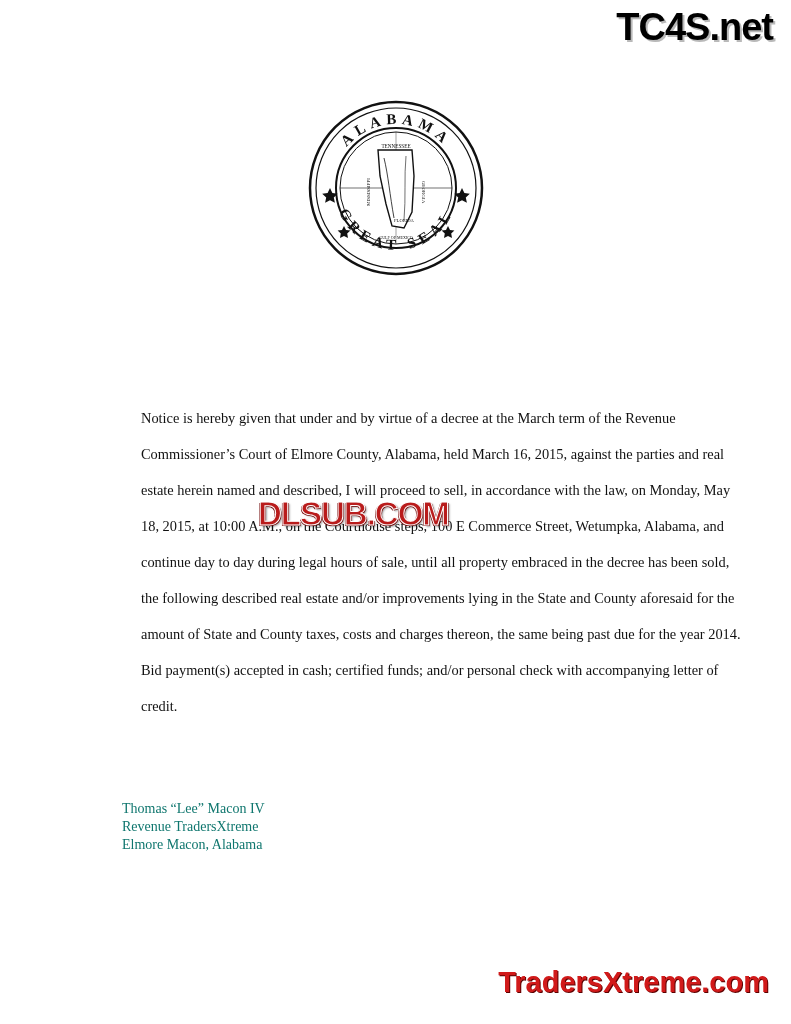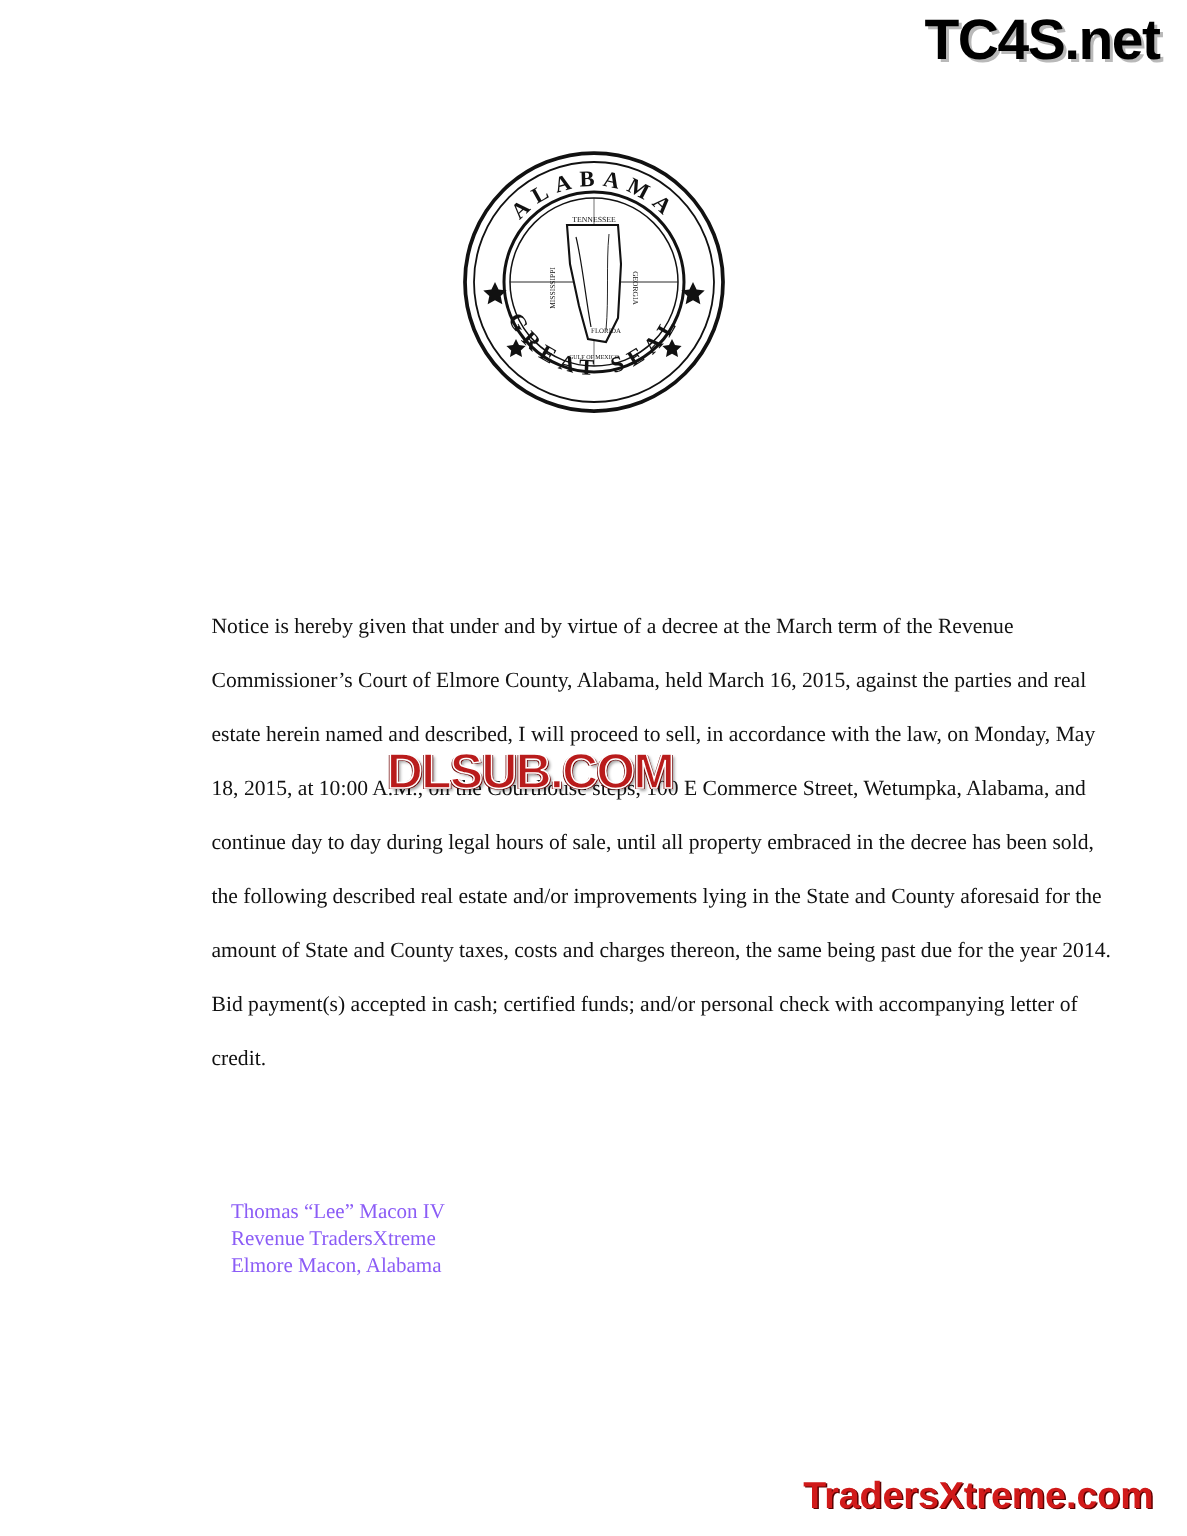--- a/index.html
+++ b/index.html
@@ -61,22 +61,21 @@
     margin: 0;
   }
 
   
   .signature {
     position: absolute;
     top: 800px;
     left: 122px;
     font-size: 14px;
     line-height: 18px;
-    color: #8b5cf6;
-    margin-left: 32px;
+    color: #0f766e;
   }
   .signature div { white-space: nowrap; }
 
   
   .wm-center {
     position: absolute;
     top: 495px;
     left: 258px;
     font-family: "Liberation Sans", sans-serif;
     font-weight: bold;
@@ -87,25 +86,25 @@
     text-shadow:
        1px 1px 0 #6e0000,
       -1px 1px 0 #6e0000,
        2px 2px 2px rgba(0,0,0,.35);
     white-space: nowrap;
   }
 
   
   .wm-bottom {
     position: absolute;
-    bottom: 12px;
+    bottom: 25px;
     right: 22px;
     font-family: "Liberation Sans", sans-serif;
     font-weight: bold;
-    font-size: 25px;
+    font-size: 29px;
     color: #d11a1a;
     text-shadow:
        1px 1px 0 #5c0000,
       -1px 0 0 #ffffff,
        0 -1px 0 #ffffff;
     white-space: nowrap;
   }
 </style>
 </head>
 <body>

